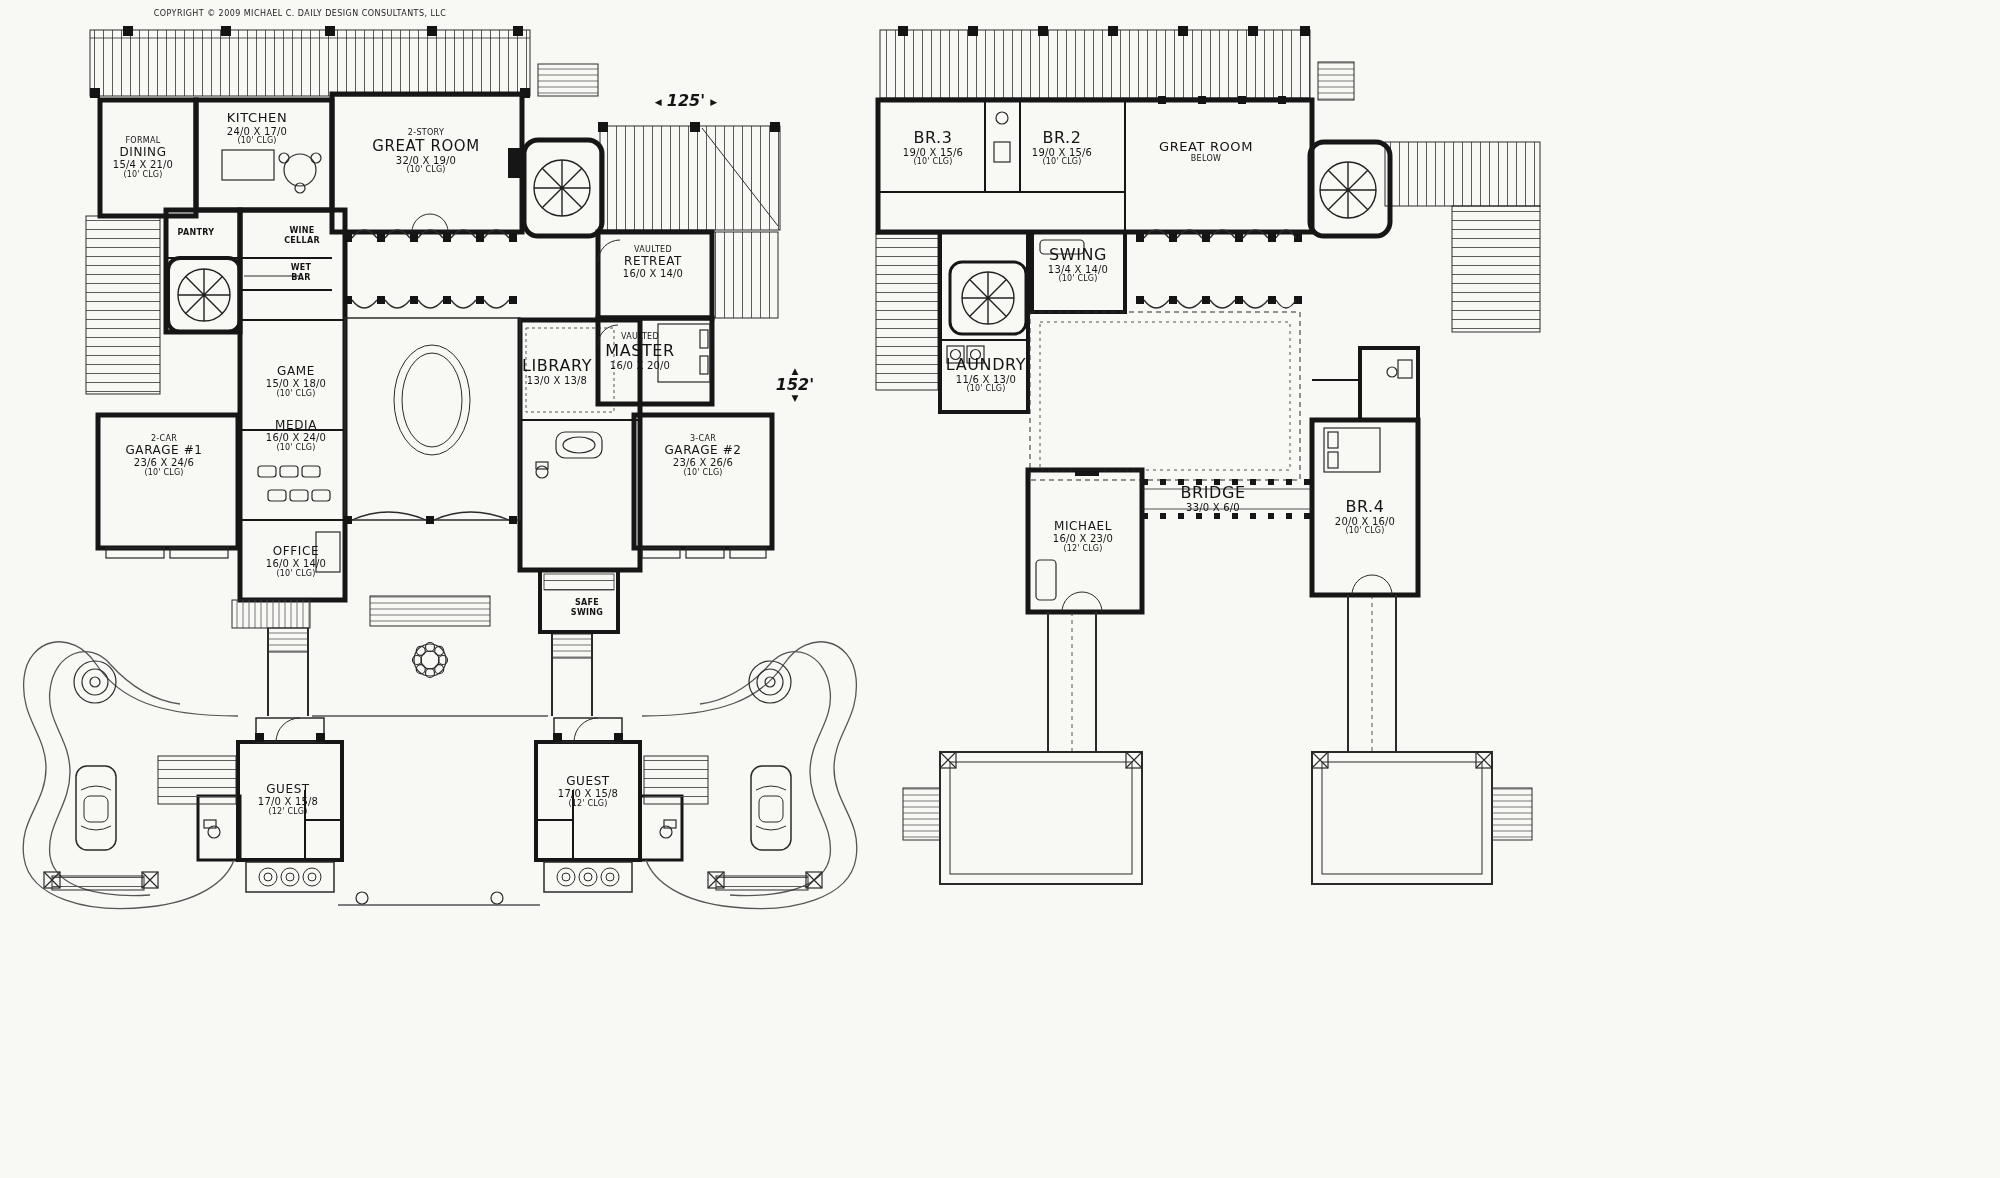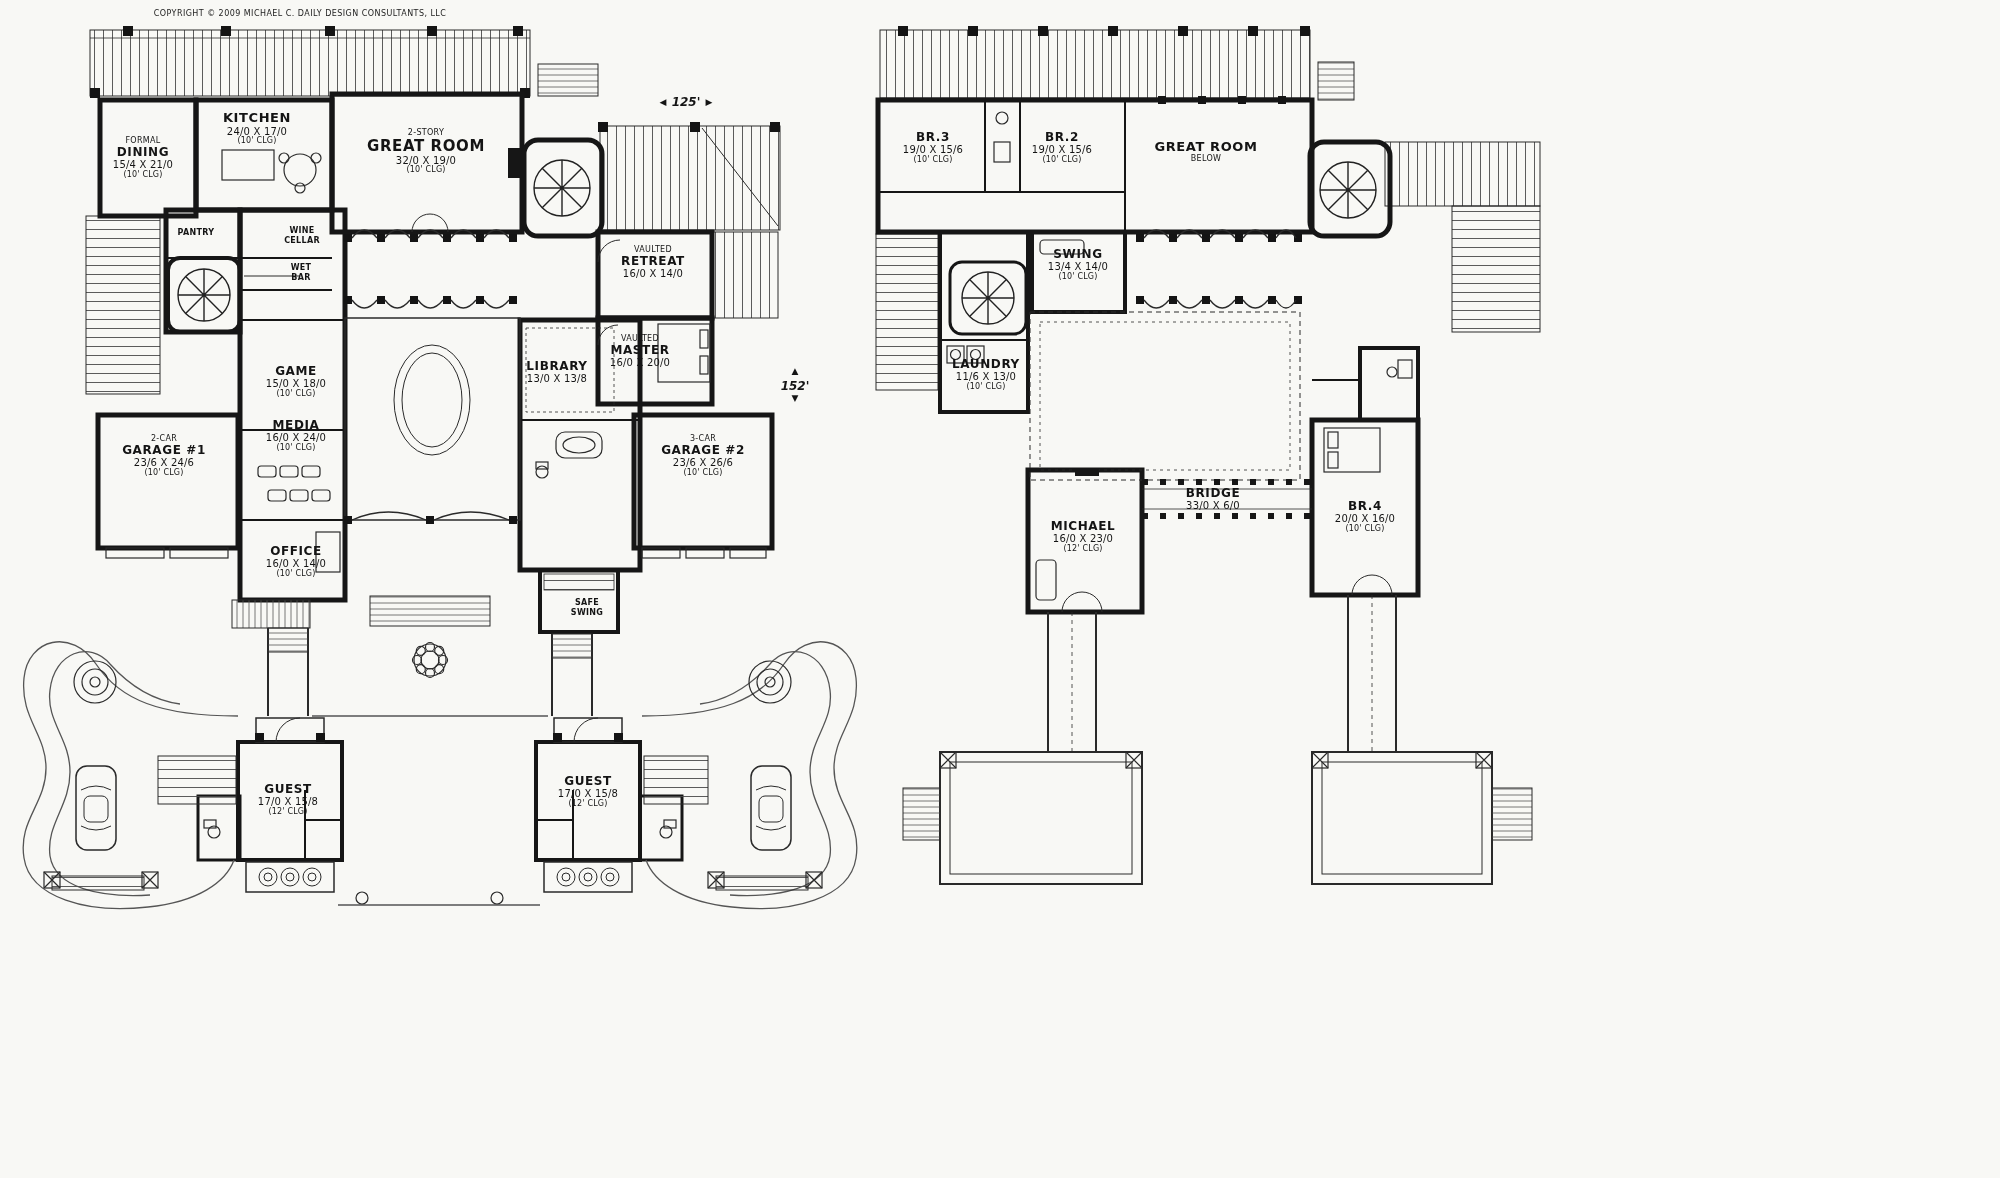--- a/index.html
+++ b/index.html
@@ -3,26 +3,26 @@
 <meta charset="utf-8">
 <style>
   html,body{margin:0;padding:0;background:#e9e9e7;}
   .canvas{position:relative;width:2000px;height:1178px;background:#f8f8f5;overflow:hidden;
           font-family:"DejaVu Sans","Liberation Sans",sans-serif;color:#141414;}
   .plan-svg{position:absolute;left:0;top:0;}
   .lbl{position:absolute;transform:translate(-50%,-50%);text-align:center;line-height:1.12;white-space:nowrap;}
   .pre{font-size:8px;letter-spacing:.3px;text-align:center;}
   .dims{font-size:10px;letter-spacing:.2px;}
   .clg{font-size:8px;letter-spacing:.2px;}
-  .name{font-weight:bold;letter-spacing:.6px;}
-  .n15{font-size:15px}.n13{font-size:13px}.n12{font-size:12px}.n11{font-size:12px}
+  .name{font-weight:normal;letter-spacing:.6px;}
+  .n15{font-size:15px}.n13{font-size:13px}.n12{font-size:12px}.n11{font-size:16px}
   .sm{font-size:8px;font-weight:bold;letter-spacing:.3px;line-height:1.2;padding-left:12px;}
   .copyright{position:absolute;left:300px;top:9px;transform:translateX(-50%);
              font-size:8px;letter-spacing:.45px;color:#222;}
-  .dim-label{font-size:12px;font-weight:bold;font-style:italic;text-align:center;}
+  .dim-label{font-size:16px;font-weight:bold;font-style:italic;text-align:center;}
   .dim-arrow{font-size:9px;vertical-align:1px;}
   .dim-v{display:block;font-size:9px;line-height:1;}
 </style>
 </head>
 <body>
 
 <div class="canvas">
 
 <svg class="plan-svg" width="2000" height="1178" viewBox="0 0 2000 1178">
   <defs>

